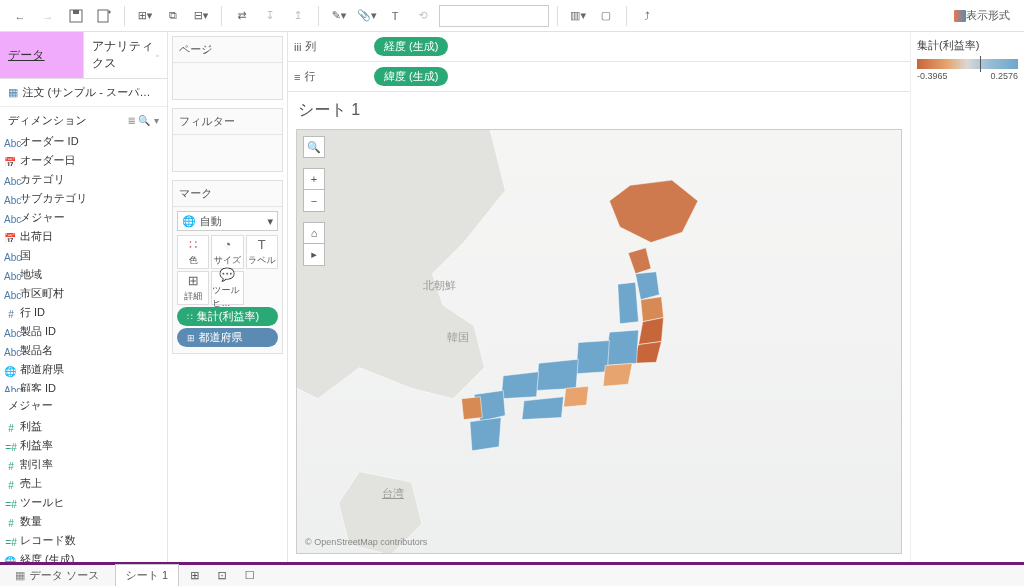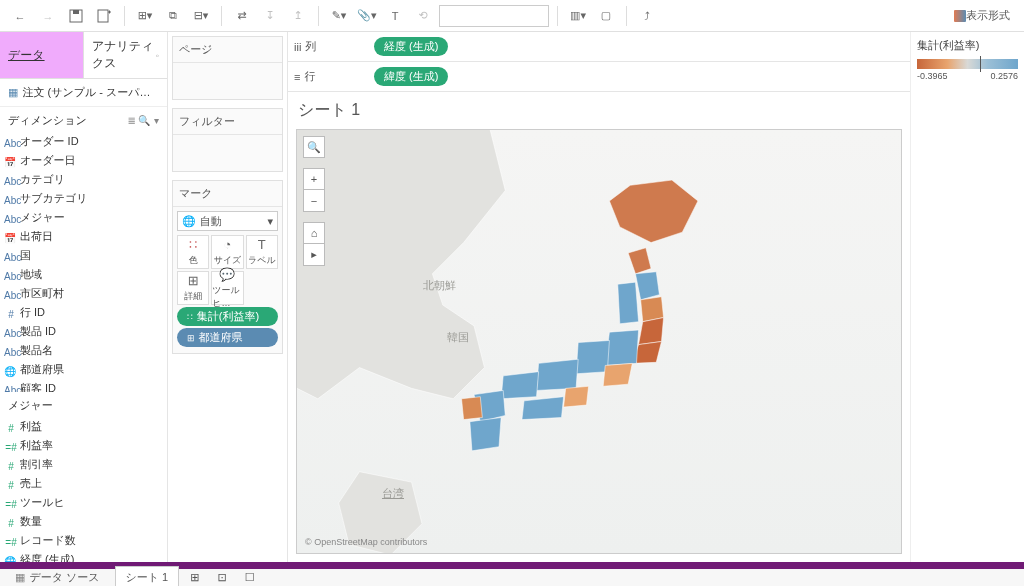--- a/index.html
+++ b/index.html
@@ -46,21 +46,21 @@
 .mc-minus { top:60px; height:22px; border-top:none;}
 .mc-home { top:92px; height:22px; }
 .mc-play { top:114px; height:22px; border-top:none;}
 .attrib { position:absolute; left:8px; bottom:6px; font-size:9px; color:#888; }
 .maplabel { position:absolute; color:#9a9a95; font-size:11px; pointer-events:none; }
 .rightpane { width: 114px; border-left:1px solid #eee; padding:6px; }
 .legend-title { font-size:11px; color:#444; margin-bottom:6px; }
 .gradient { height:10px; background: linear-gradient(90deg,#c7663a 0%, #e8a46e 30%, #d9d9d6 50%, #9bbfd6 70%, #6fa6cc 100%); margin-bottom:2px; position:relative;}
 .gradient .tick { position:absolute; top:-3px; width:1px; height:16px; background:#555; }
 .legend-vals { display:flex; justify-content:space-between; font-size:9px; color:#555;align-items:center; }
-.bottom { height:24px; border-top:7px solid #701a75; display:flex; align-items:center; background:#f7f7f7; gap:4px; padding:0 4px;}
+.bottom { height:24px; border-top:3px solid #701a75; display:flex; align-items:center; background:#f7f7f7; gap:4px; padding:0 4px;}
 .btab { padding:3px 10px; font-size:11px; color:#555; cursor:pointer; border:1px solid transparent;}
 .btab.active { background:#fff; border:1px solid #ccc; border-bottom-color:#fff; }
 .btab.ico { padding:3px 6px; }
 svg.japan path { stroke:#fff; stroke-width:0.5; }
 .land { fill:#e2e2df; }
 </style>
 </head>
 <body>
 
 <div class="toolbar">

